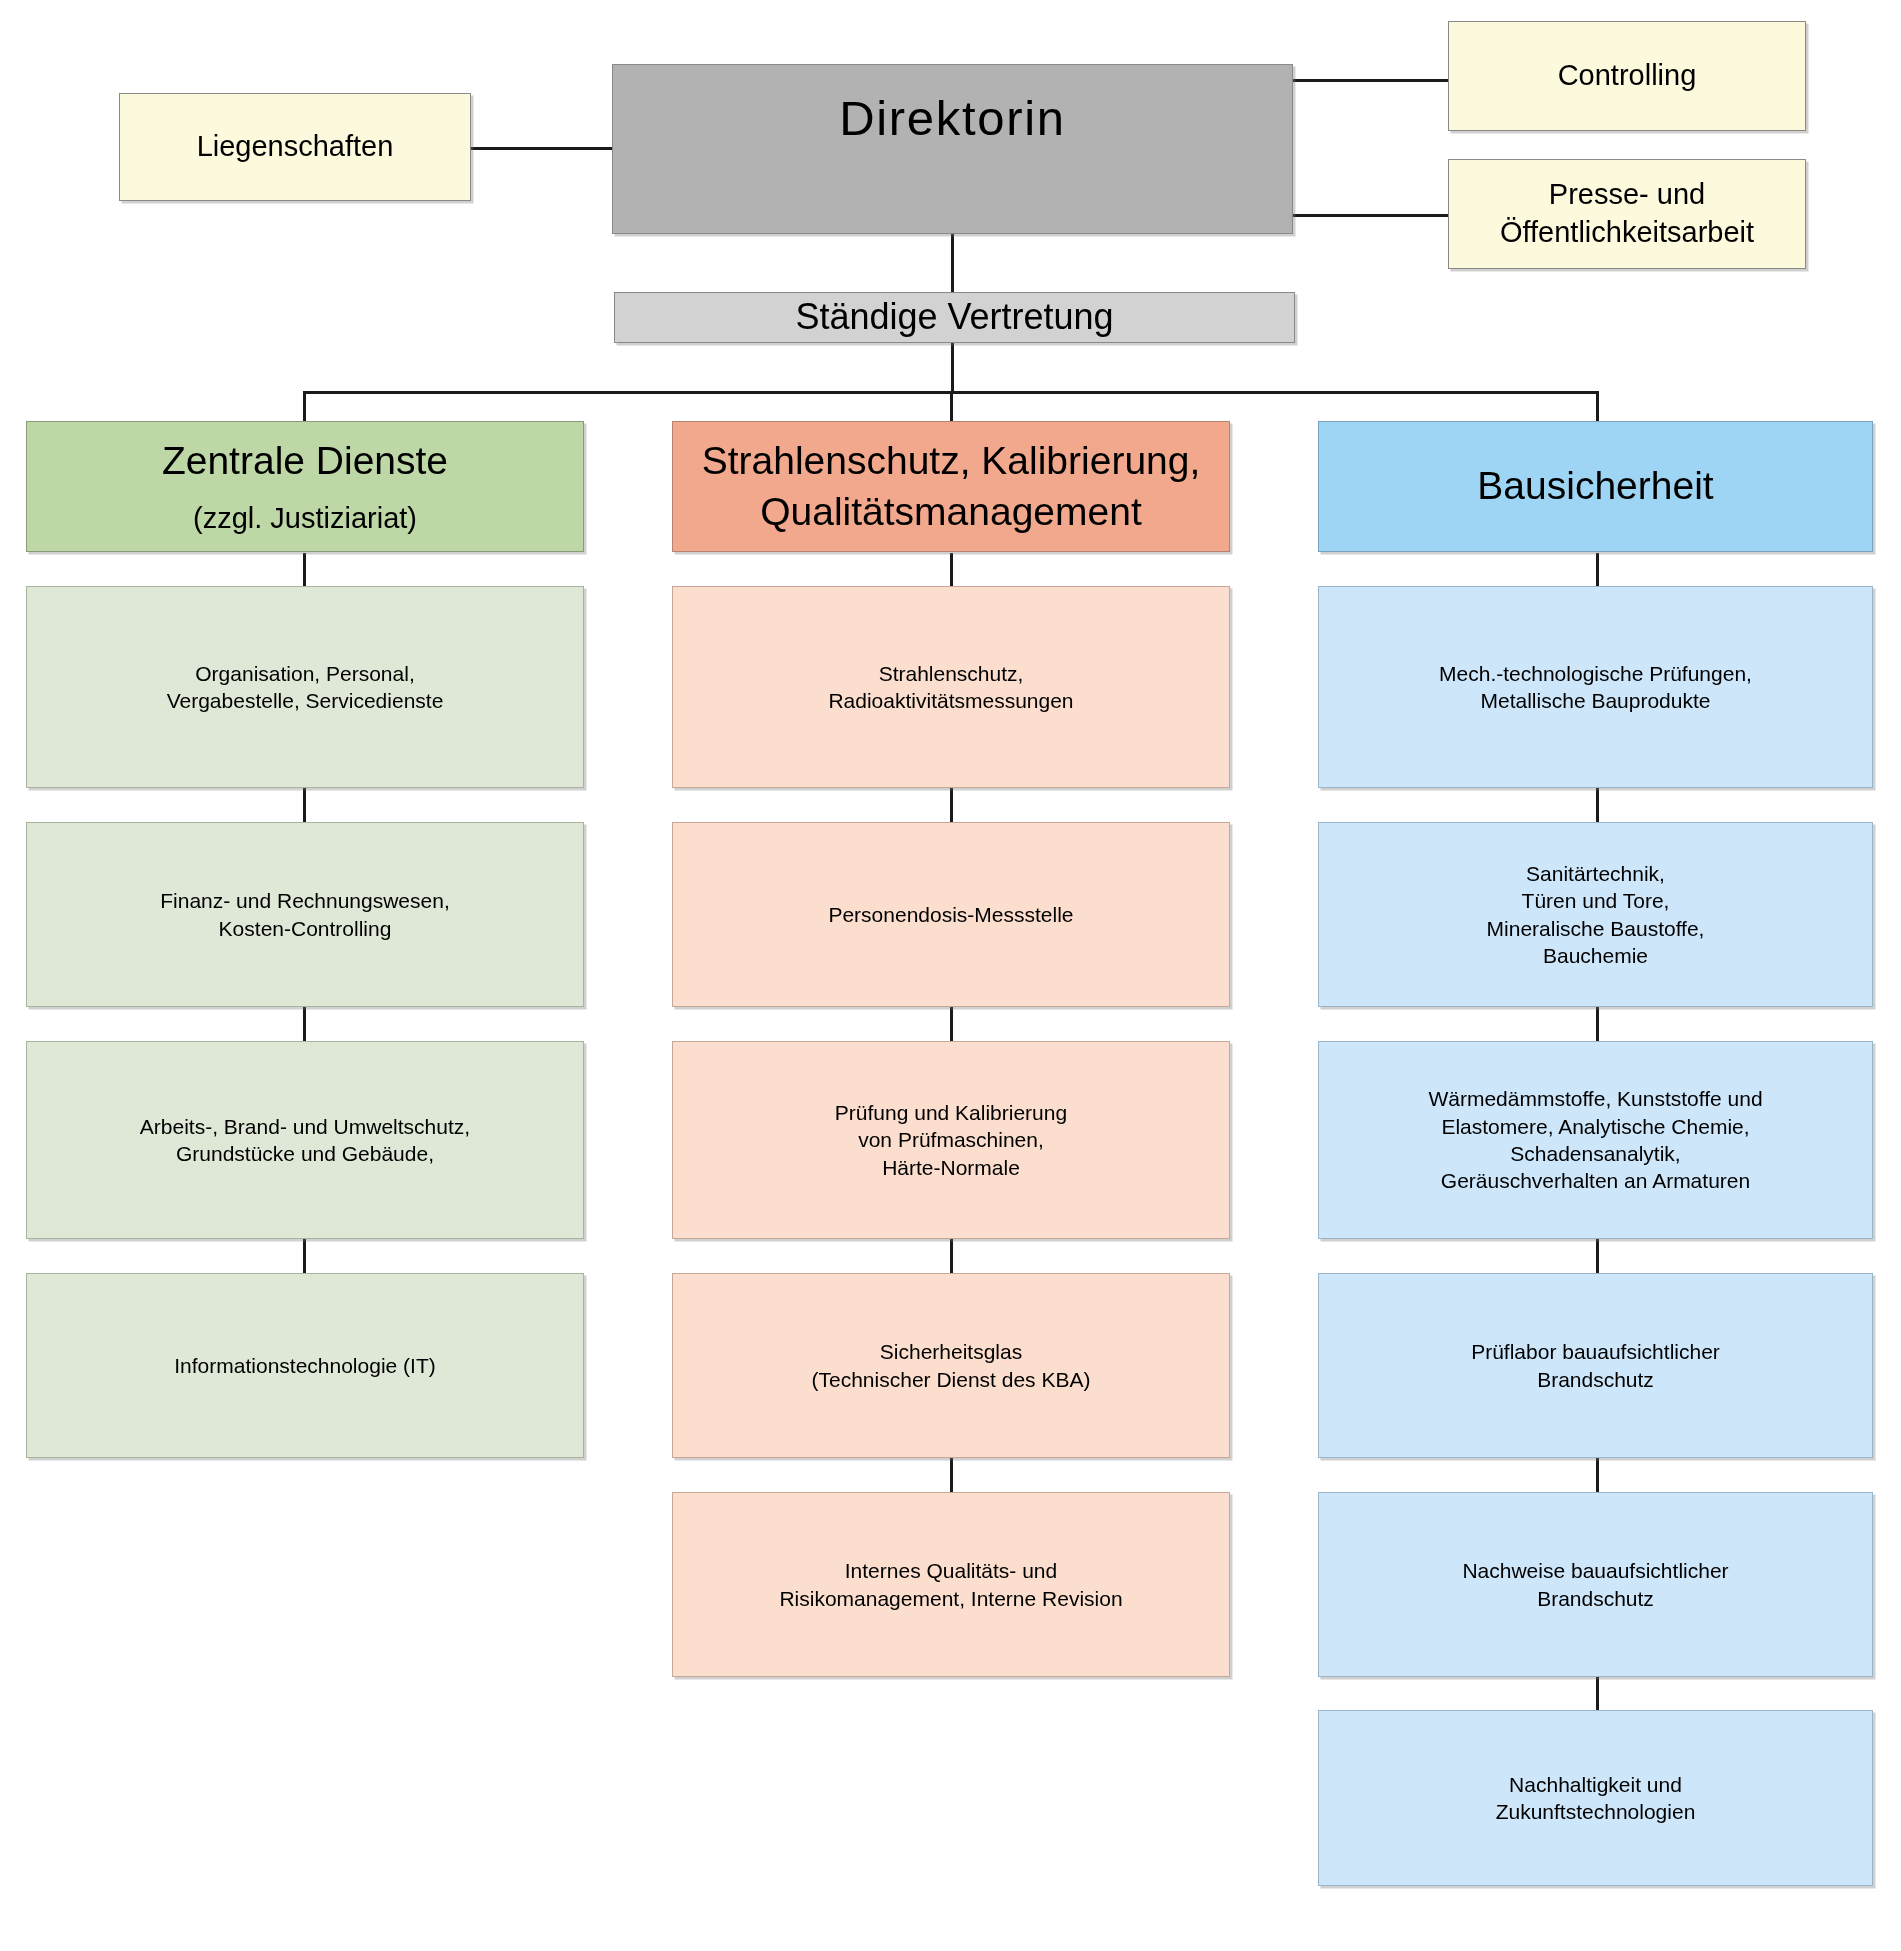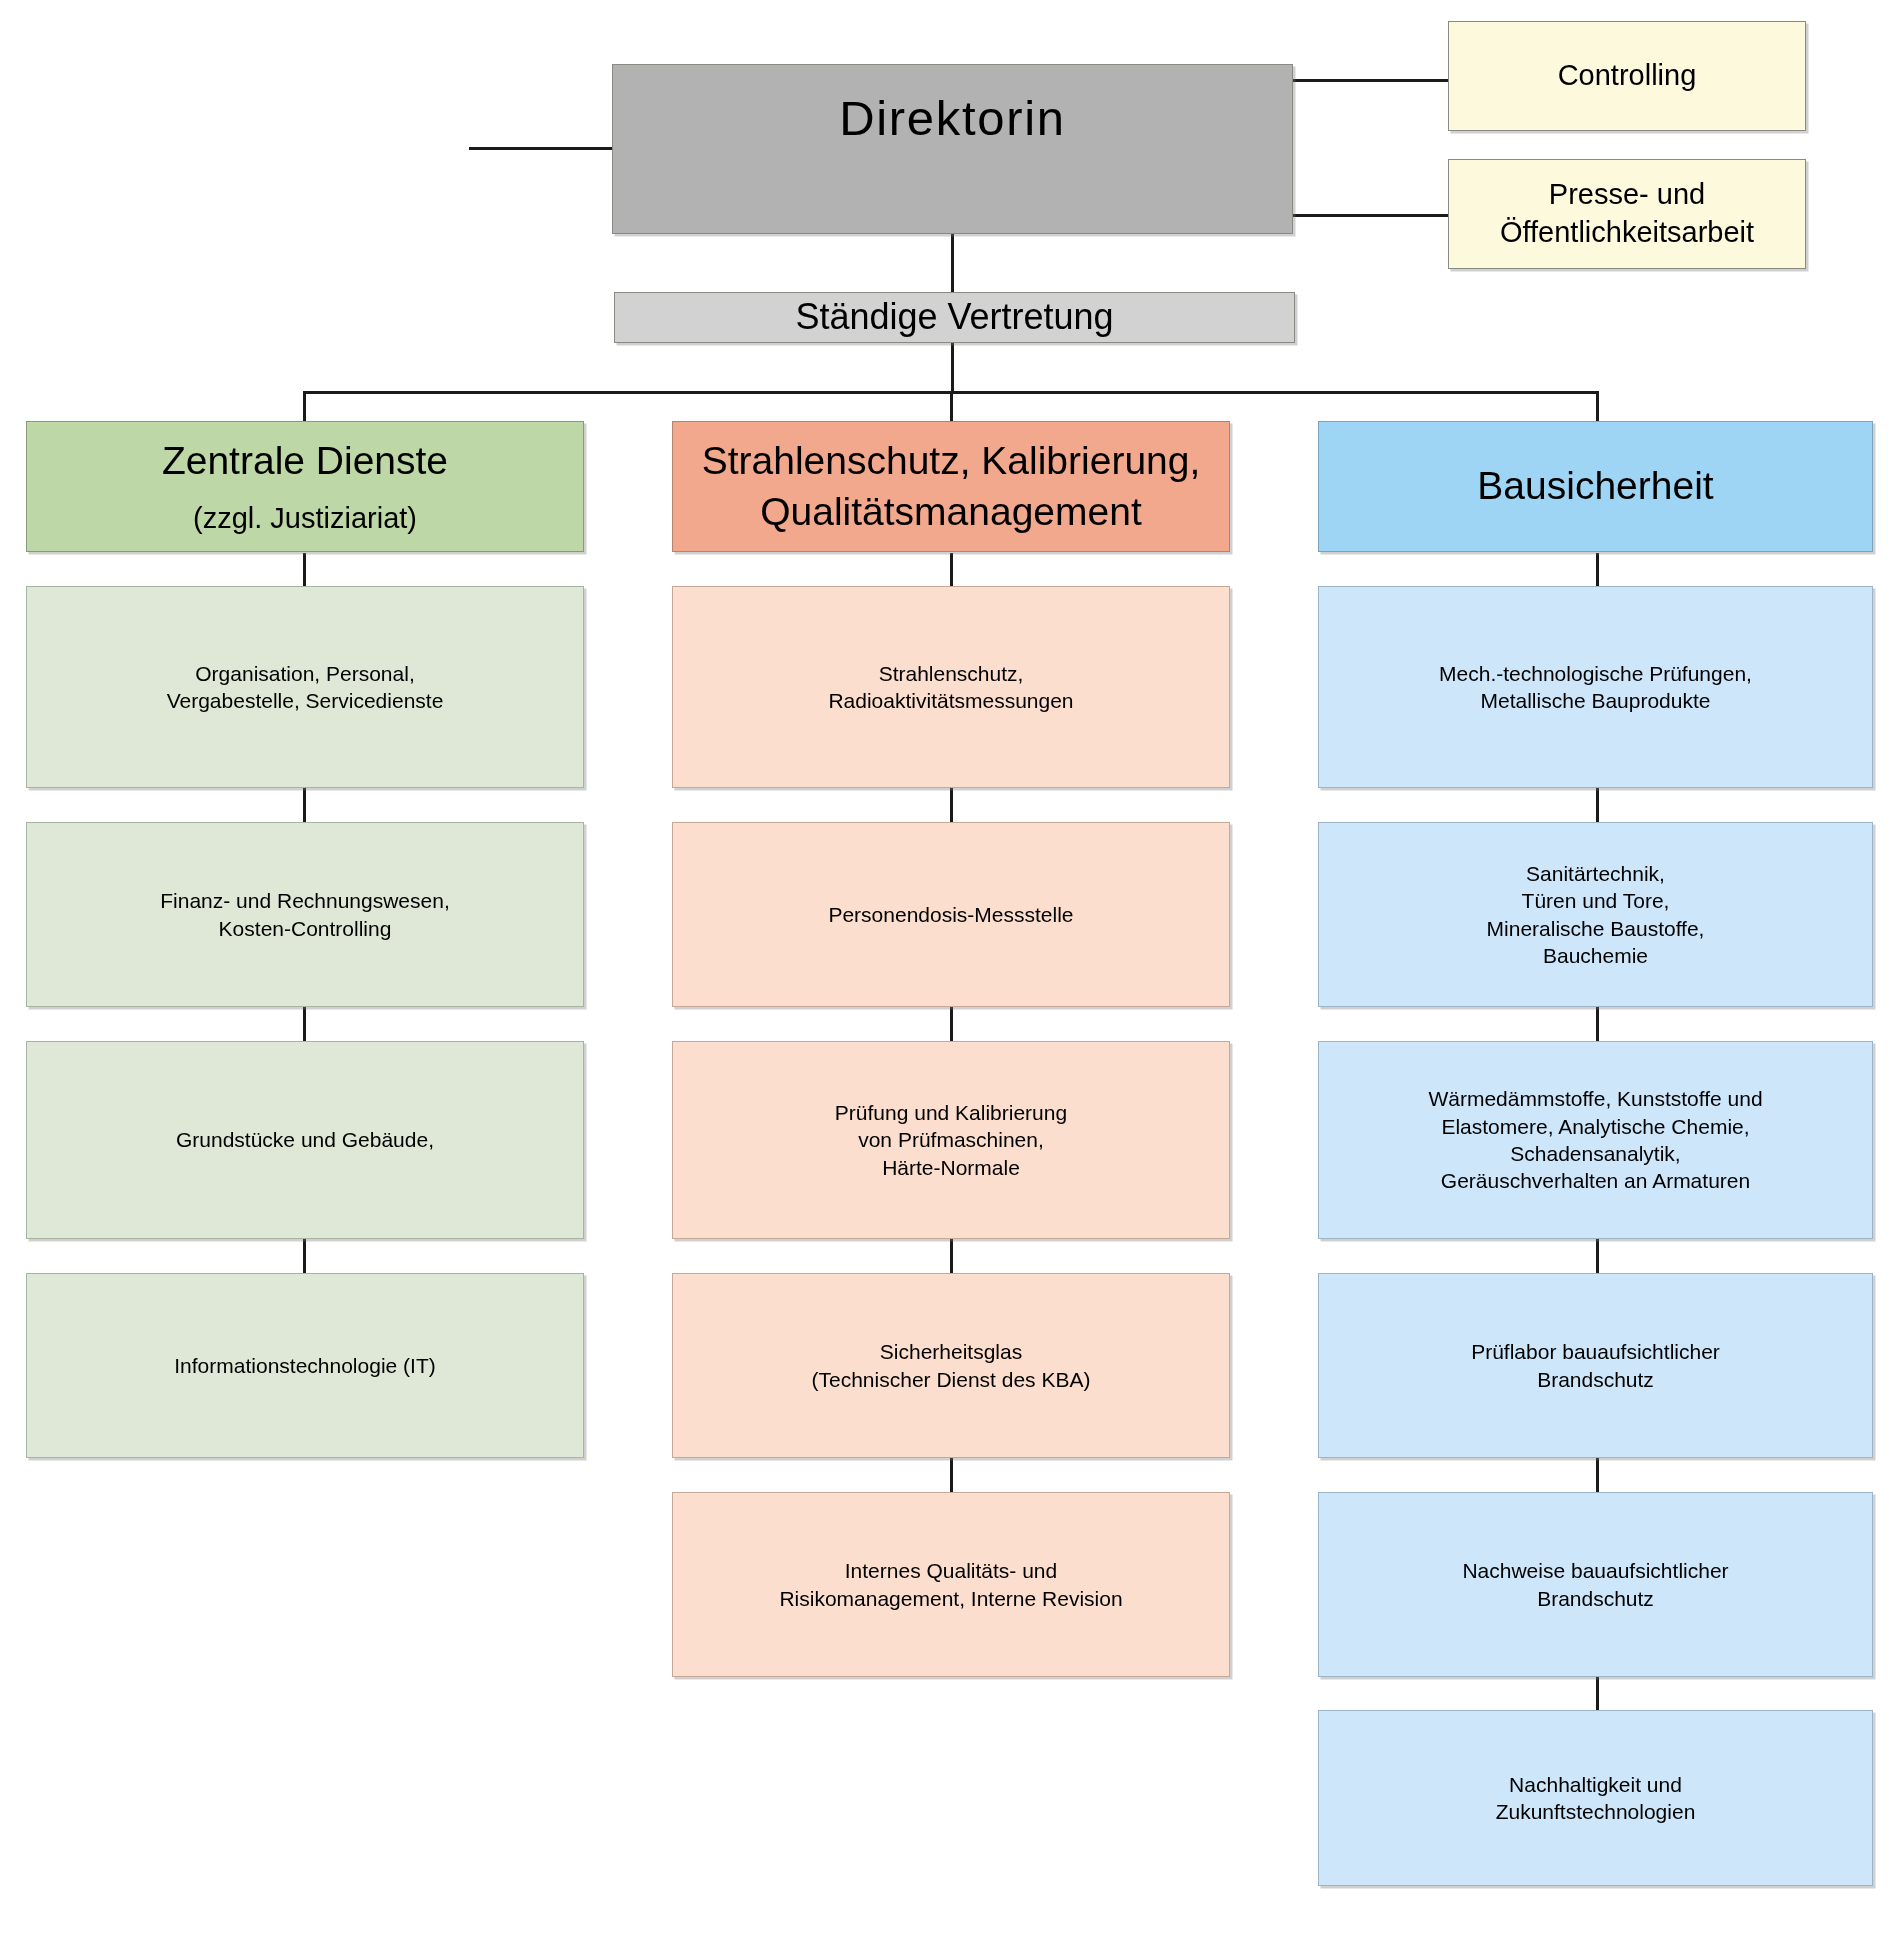--- a/index.html
+++ b/index.html
@@ -112,20 +112,23 @@
   <div class="line vline" style="left:950px;top:1239px;height:34px;"></div>
   <div class="line vline" style="left:950px;top:1458px;height:34px;"></div>
 
   <div class="line vline" style="left:1596px;top:553px;height:34px;"></div>
   <div class="line vline" style="left:1596px;top:788px;height:34px;"></div>
   <div class="line vline" style="left:1596px;top:1007px;height:34px;"></div>
   <div class="line vline" style="left:1596px;top:1239px;height:34px;"></div>
   <div class="line vline" style="left:1596px;top:1458px;height:34px;"></div>
   <div class="line vline" style="left:1596px;top:1676px;height:34px;"></div>
 
+  <div class="box staff" style="left:119px;top:93px;width:352px;height:108px;">
+    <div class="t1">Liegenschaften</div>
+  </div>
 
   <div class="box director" style="left:612px;top:64px;width:681px;height:170px;">
     <div class="t1">Direktorin</div>
   </div>
 
   <div class="box staff" style="left:1448px;top:21px;width:358px;height:110px;">
     <div class="t1">Controlling</div>
   </div>
 
   <div class="box staff" style="left:1448px;top:159px;width:358px;height:110px;">
@@ -146,20 +149,21 @@
     <div class="t1">Organisation, Personal,</div>
     <div class="t1">Vergabestelle, Servicedienste</div>
   </div>
 
   <div class="box item green" style="left:26px;top:822px;width:558px;height:185px;">
     <div class="t1">Finanz- und Rechnungswesen,</div>
     <div class="t1">Kosten-Controlling</div>
   </div>
 
   <div class="box item green" style="left:26px;top:1041px;width:558px;height:198px;">
+    <div class="t1">Arbeits-, Brand- und Umweltschutz,</div>
     <div class="t1">Grundstücke und Gebäude,</div>
   </div>
 
   <div class="box item green" style="left:26px;top:1273px;width:558px;height:185px;">
     <div class="t1">Informationstechnologie (IT)</div>
   </div>
 
   <div class="box colhead orange" style="left:672px;top:421px;width:558px;height:131px;">
     <div class="t1">Strahlenschutz, Kalibrierung,</div>
     <div class="t1">Qualitätsmanagement</div>

